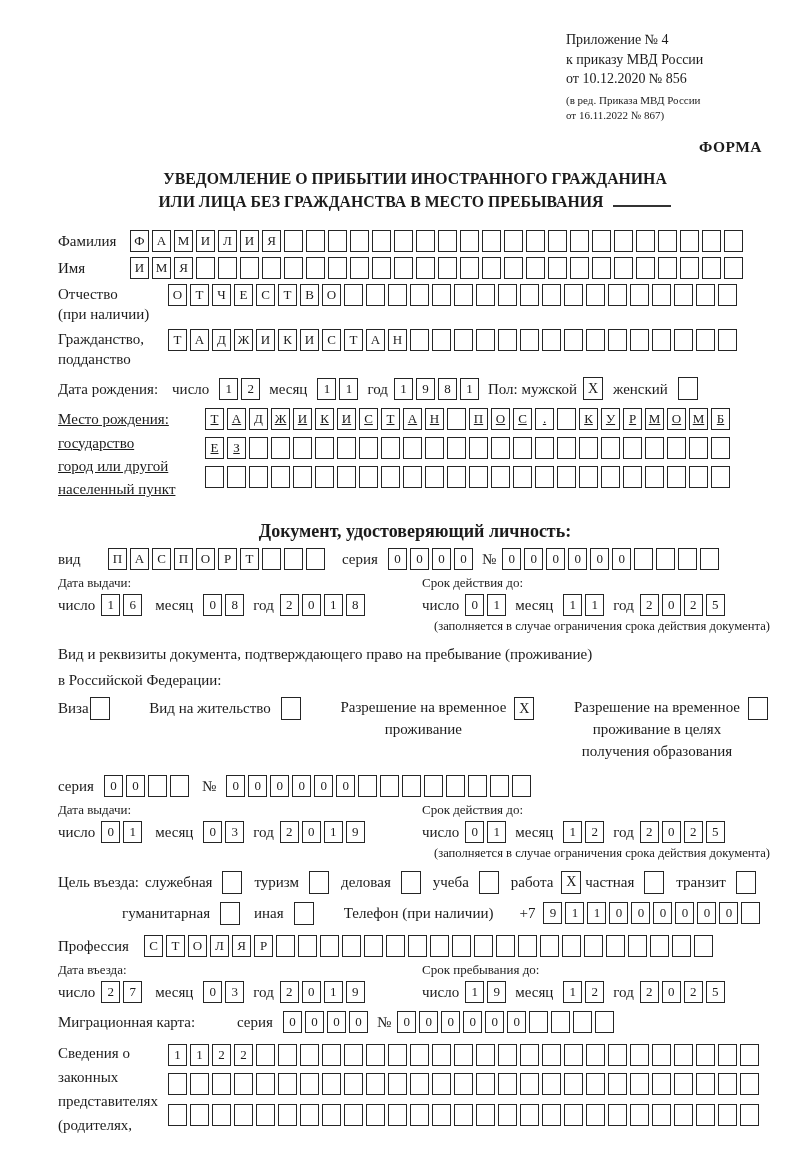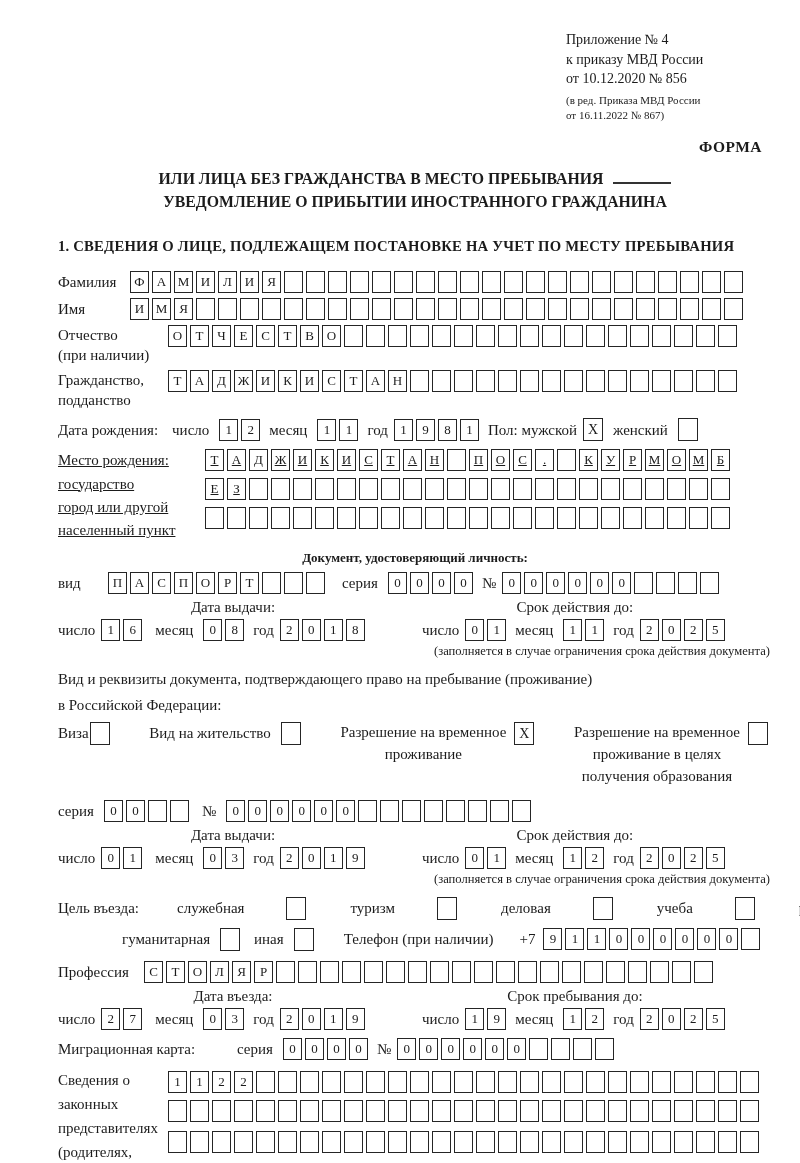--- a/index.html
+++ b/index.html
@@ -35,38 +35,38 @@
     display:inline-flex; align-items:center; justify-content:center; font-size:14px; background:#fff;
   }
   .gap6 { width:6px; flex:none; } .gap10 { width:10px; flex:none; } .gap14 { width:14px; flex:none; }
 
   .w72 { width:72px; } .w110 { width:110px; } .w147 { width:147px; }
   .w50 { width:50px; }
 
   .stack { display:flex; flex-direction:column; }
   .stack .cells { margin-bottom:7px; }
 
-  .center-bold { text-align:center; font-weight:bold; font-size:13px; margin:8px 0 6px 0; }
+  .center-bold { text-align:center; font-weight:bold; font-size:18px; margin:20px 0 6px 0; }
 
   .date-pair { display:flex; margin-top:4px; }
   .date-group { flex:none; }
-  .dg-title { text-align:center; font-size:15px; margin-bottom:3px; }
+  .dg-title { text-align:left; font-size:13px; margin-bottom:3px; }
   .dg-row { display:flex; align-items:center; }
   .dg-row .lbl { line-height:22px; }
   .dg-left { width:350px; }
   .dg-right { margin-left:14px; }
   .dg-note { text-align:right; font-size:12.6px; margin-top:3px; padding-right:2px; }
 
   .res-lines { margin-top:8px; line-height:1.7; font-size:15px; }
   .perm-row { display:flex; align-items:flex-start; margin-top:4px; justify-content:space-between; padding-right:4px; }
   .perm-item { display:flex; align-items:flex-start; }
   .perm-item .txt { text-align:center; line-height:1.45; margin-right:8px; }
   .perm-item .one { margin-right:10px; line-height:23px; }
 
-  .purpose-row { display:flex; align-items:center; margin-top:10px;gap:32px; }
+  .purpose-row { display:flex; align-items:center; margin-top:10px; }
   .purpose-row .lbl { margin-right:6px; }
   .purpose-row .checkbox { margin-right:12px; margin-left:4px; }
   .purpose-row2 { display:flex; align-items:center; margin-top:8px; padding-left:64px; }
   .phone-prefix { margin:0 6px 0 26px; }
 </style>
 </head>
 <body>
 
 <div class="page">
 
@@ -74,25 +74,24 @@
     <div>Приложение № 4</div>
     <div>к приказу МВД России</div>
     <div>от 10.12.2020 № 856</div>
     <div class="sub first">(в ред. Приказа МВД России</div>
     <div class="sub">от 16.11.2022 № 867)</div>
   </div>
 
   <div class="forma">ФОРМА</div>
 
   <div class="title">
+    <div>УВЕДОМЛЕНИЕ О ПРИБЫТИИ ИНОСТРАННОГО ГРАЖДАНИНА</div>
     <div><span>ИЛИ ЛИЦА БЕЗ ГРАЖДАНСТВА В МЕСТО ПРЕБЫВАНИЯ</span><span class="blank-line"></span></div>
-    <div>УВЕДОМЛЕНИЕ О ПРИБЫТИИ ИНОСТРАННОГО ГРАЖДАНИНА</div>
   </div>
 
-  <div class="sec-title">1. СВЕДЕНИЯ О ЛИЦЕ, ПОДЛЕЖАЩЕМ ПОСТАНОВКЕ НА УЧЕТ ПО МЕСТУ ПРЕБЫВАНИЯ</div>
 
   <div class="form-body">
 
     <div class="row">
       <span class="lbl w72">Фамилия</span>
       <span class="cells">
           <span class="cell">Ф</span>
           <span class="cell">А</span>
           <span class="cell">М</span>
           <span class="cell">И</span>

